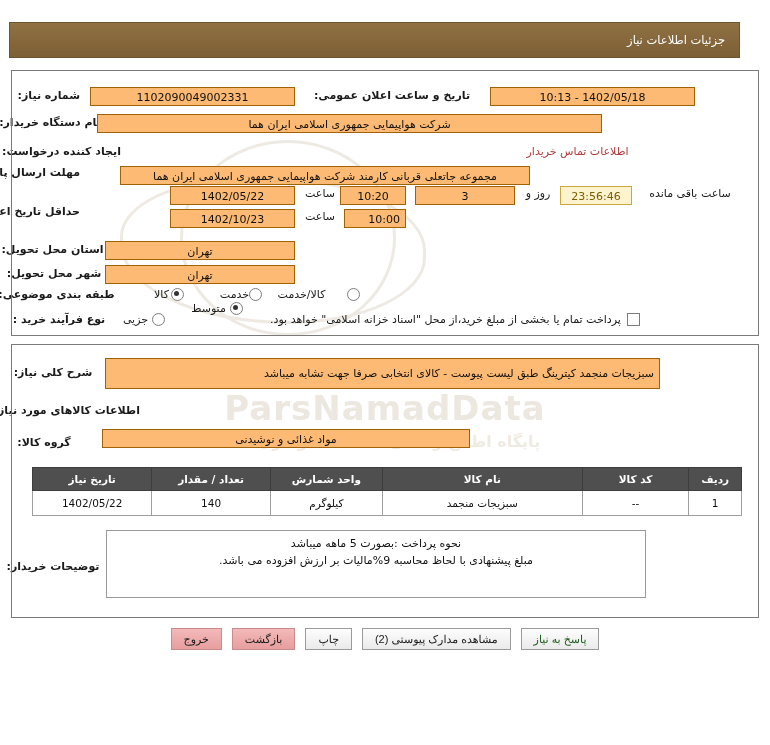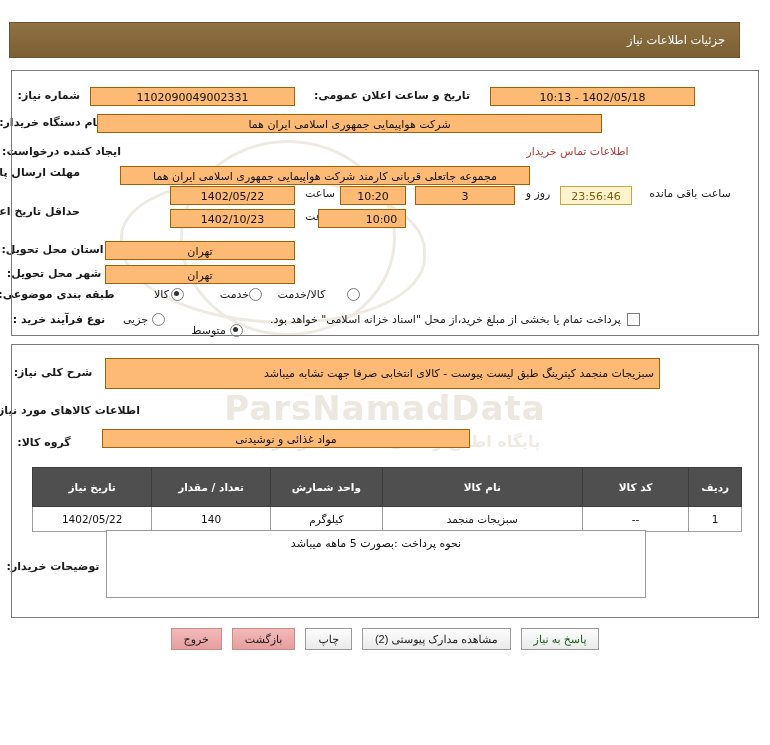--- a/index.html
+++ b/index.html
@@ -154,21 +154,21 @@
     font-size: 10.5px;
     direction: rtl;
     z-index: 3;
   }
   .tbl th {
     background: #4f4f4f;
     color: #fff;
     border: 1px solid #3d3d3d;
     font-weight: bold;
     height: 22px;
-    padding: 8px 6px;
+    padding: 0 6px;
     font-size: 10.5px;
     text-align: center;
   }
   .tbl td {
     background: #ffffff;
     border: 1px solid #9d9d9d;
     height: 24px;
     padding: 0 6px;
     text-align: center;
     color: #111;
@@ -275,21 +275,21 @@
     <span class="lbl">ساعت باقی مانده</span>
   </div>
 
   <div class="row" style="top:205px; right:690px; width:72px; display:block; line-height:14px; text-align:left;">
     <span class="lbl lbl-b">حداقل تاریخ اعتبار قیمت: تا تاریخ:</span>
   </div>
   <div class="fld" style="position:absolute; top:209px; right:475px; width:125px; z-index:3;">1402/10/23</div>
   <div class="row" style="top:210px; right:432px; width:36px;">
     <span class="lbl">ساعت</span>
   </div>
-  <div class="fld" style="position:absolute; top:209px; right:364px; width:88px; z-index:3;padding-left:44px;">10:00</div>
+  <div class="fld" style="position:absolute; top:209px; right:364px; width:62px; z-index:3;padding-left:44px;">10:00</div>
 
   <div class="row" style="top:243px; right:673px; width:89px;">
     <span class="lbl lbl-b">استان محل تحویل:</span>
   </div>
   <div class="fld" style="position:absolute; top:241px; right:475px; width:190px; z-index:3;">تهران</div>
 
   <div class="row" style="top:267px; right:670px; width:92px;">
     <span class="lbl lbl-b">شهر محل تحویل:</span>
   </div>
   <div class="fld" style="position:absolute; top:265px; right:475px; width:190px; z-index:3;">تهران</div>
@@ -310,21 +310,21 @@
     <span class="lbl">کالا/خدمت</span>
   </div>
 
   <div class="row" style="top:313px; right:660px; width:102px;">
     <span class="lbl lbl-b">نوع فرآیند خرید :</span>
   </div>
   <div class="row" style="top:313px; right:600px; width:52px; gap:4px;">
     <span class="radio"></span>
     <span class="lbl">جزیی</span>
   </div>
-  <div class="row" style="top:324px; right:520px; width:66px; gap:4px;">
+  <div class="row" style="top:302px; right:520px; width:66px; gap:4px;">
     <span class="radio on"></span>
     <span class="lbl">متوسط</span>
   </div>
   <div class="row" style="top:313px; right:75px; width:425px; gap:6px; justify-content:flex-end;">
     <span class="chk"></span>
     <span class="lbl">پرداخت تمام یا بخشی از مبلغ خرید،از محل "اسناد خزانه اسلامی" خواهد بود.</span>
   </div>
 
   <div class="panel" id="panel-mid"></div>
 
@@ -363,20 +363,21 @@
         <td>1402/05/22</td>
       </tr>
     </tbody>
   </table>
 
   <div class="row" style="top:560px; right:672px; width:90px;">
     <span class="lbl lbl-b">توضیحات خریدار:</span>
   </div>
   <div class="note" style="top:530px; right:124px; width:540px; height:68px;">
     <div>نحوه  پرداخت :بصورت 5 ماهه میباشد</div>
+    <div>مبلغ پیشنهادی با لحاظ محاسبه 9%مالیات بر ارزش افزوده می باشد.</div>
   </div>
 
   <div class="btnbar">
     <button class="btn green">پاسخ به نیاز</button>
     <button class="btn">مشاهده مدارک پیوستی (2)</button>
     <button class="btn">چاپ</button>
     <button class="btn pink">بازگشت</button>
     <button class="btn pink">خروج</button>
   </div>
 

